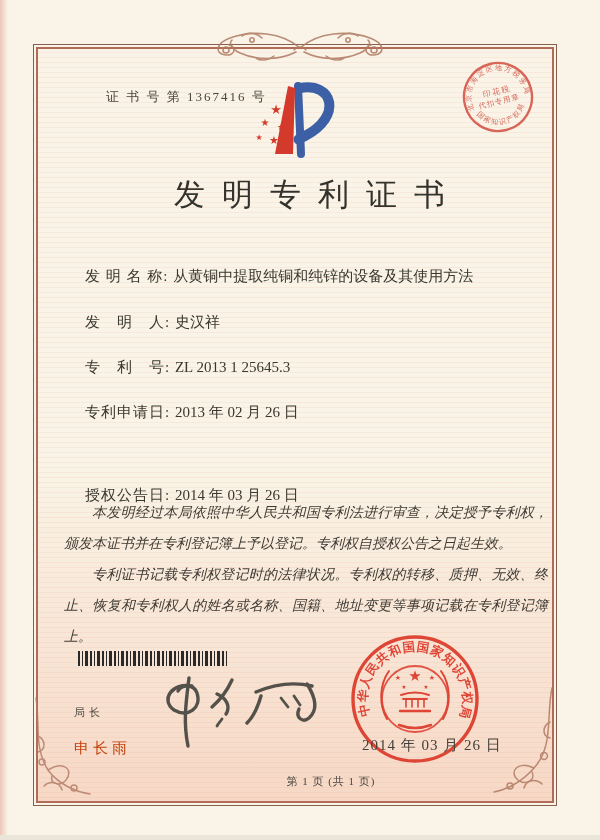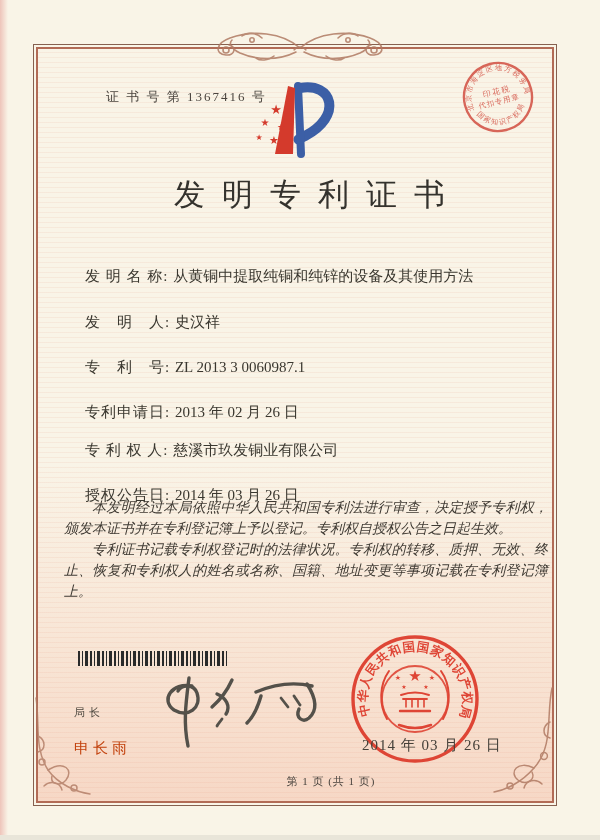--- a/index.html
+++ b/index.html
@@ -17,21 +17,21 @@
   .guilloche{position:absolute;left:36px;top:47px;right:46px;bottom:37px;
      background:
        linear-gradient(to bottom, rgba(244,170,140,0) 55%, rgba(243,160,130,.18) 80%, rgba(240,150,120,.30) 100%),
        repeating-linear-gradient(0deg, rgba(224,132,106,.10) 0 1px, rgba(0,0,0,0) 1px 5px);}
   .cert-no{position:absolute;left:58px;top:88px;font-size:13px;letter-spacing:2px;color:#4b453f;margin-left:48px;}
   .title{position:absolute;left:33px;top:174px;width:524px;text-align:center;
          font-size:31px;letter-spacing:17px;padding-left:23px;color:#34322d;font-weight:500;}
   .field{position:absolute;left:70px;font-size:15px;color:#3a372f;white-space:pre;}
   .field .lab{letter-spacing:1px;}
   .paras{position:absolute;left:64px;top:497px;width:484px;}
-  .paras p{margin:0;font-size:14px;line-height:21px;text-indent:2em;text-align:justify;
+  .paras p{margin:0;font-size:14px;line-height:31px;text-indent:2em;text-align:justify;
            color:#3f3a33;font-style:italic;}
   .barcode{position:absolute;left:78px;top:651px;width:150px;height:15px;
      background:repeating-linear-gradient(90deg,#2a2a2a 0 2px,rgba(0,0,0,0) 2px 4px,
         #2a2a2a 4px 5px,rgba(0,0,0,0) 5px 7px,#2a2a2a 7px 10px,rgba(0,0,0,0) 10px 12px);}
   .sig-title{position:absolute;left:74px;top:705px;font-size:11px;letter-spacing:4px;color:#4a453c;text-align:right;}
   .sig-name{position:absolute;left:74px;top:739px;font-size:15px;letter-spacing:4px;color:#c2410c;}
   .signature{position:absolute;left:148px;top:656px;}
   .seal{position:absolute;left:349px;top:633px;opacity:.93;}
   .seal-date{position:absolute;left:362px;top:736px;font-size:15px;letter-spacing:1px;color:#454039;}
   .footer{position:absolute;left:33px;top:774px;width:596px;text-align:center;
@@ -131,27 +131,24 @@
 
   <div class="title">发明专利证书</div>
 
   <div class="field" style="top:250px">
     <span class="lab">发 明 名 称: </span><span>从黄铜中提取纯铜和纯锌的设备及其使用方法</span>
   </div>
   <div class="field" style="top:296px">
     <span class="lab">发　明　人: </span><span>史汉祥</span>
   </div>
   <div class="field" style="top:341px">
-    <span class="lab">专　利　号: </span><span>ZL 2013 3 0060987.1</span>
+    <span class="lab">专　利　号: </span><span>ZL 2013 1 25645.3</span>
   </div>
   <div class="field" style="top:386px">
     <span class="lab">专利申请日: </span><span>2013 年 02 月 26 日</span>
-  </div>
-  <div class="field" style="top:424px">
-    <span class="lab">专 利 权 人: </span><span>慈溪市玖发铜业有限公司</span>
   </div>
   <div class="field" style="top:469px">
     <span class="lab">授权公告日: </span><span>2014 年 03 月 26 日</span>
   </div>
 
   <div class="paras">
     <p>本发明经过本局依照中华人民共和国专利法进行审查，决定授予专利权，颁发本证书并在专利登记簿上予以登记。专利权自授权公告之日起生效。</p>
     <p>专利证书记载专利权登记时的法律状况。专利权的转移、质押、无效、终止、恢复和专利权人的姓名或名称、国籍、地址变更等事项记载在专利登记簿上。</p>
   </div>
 

